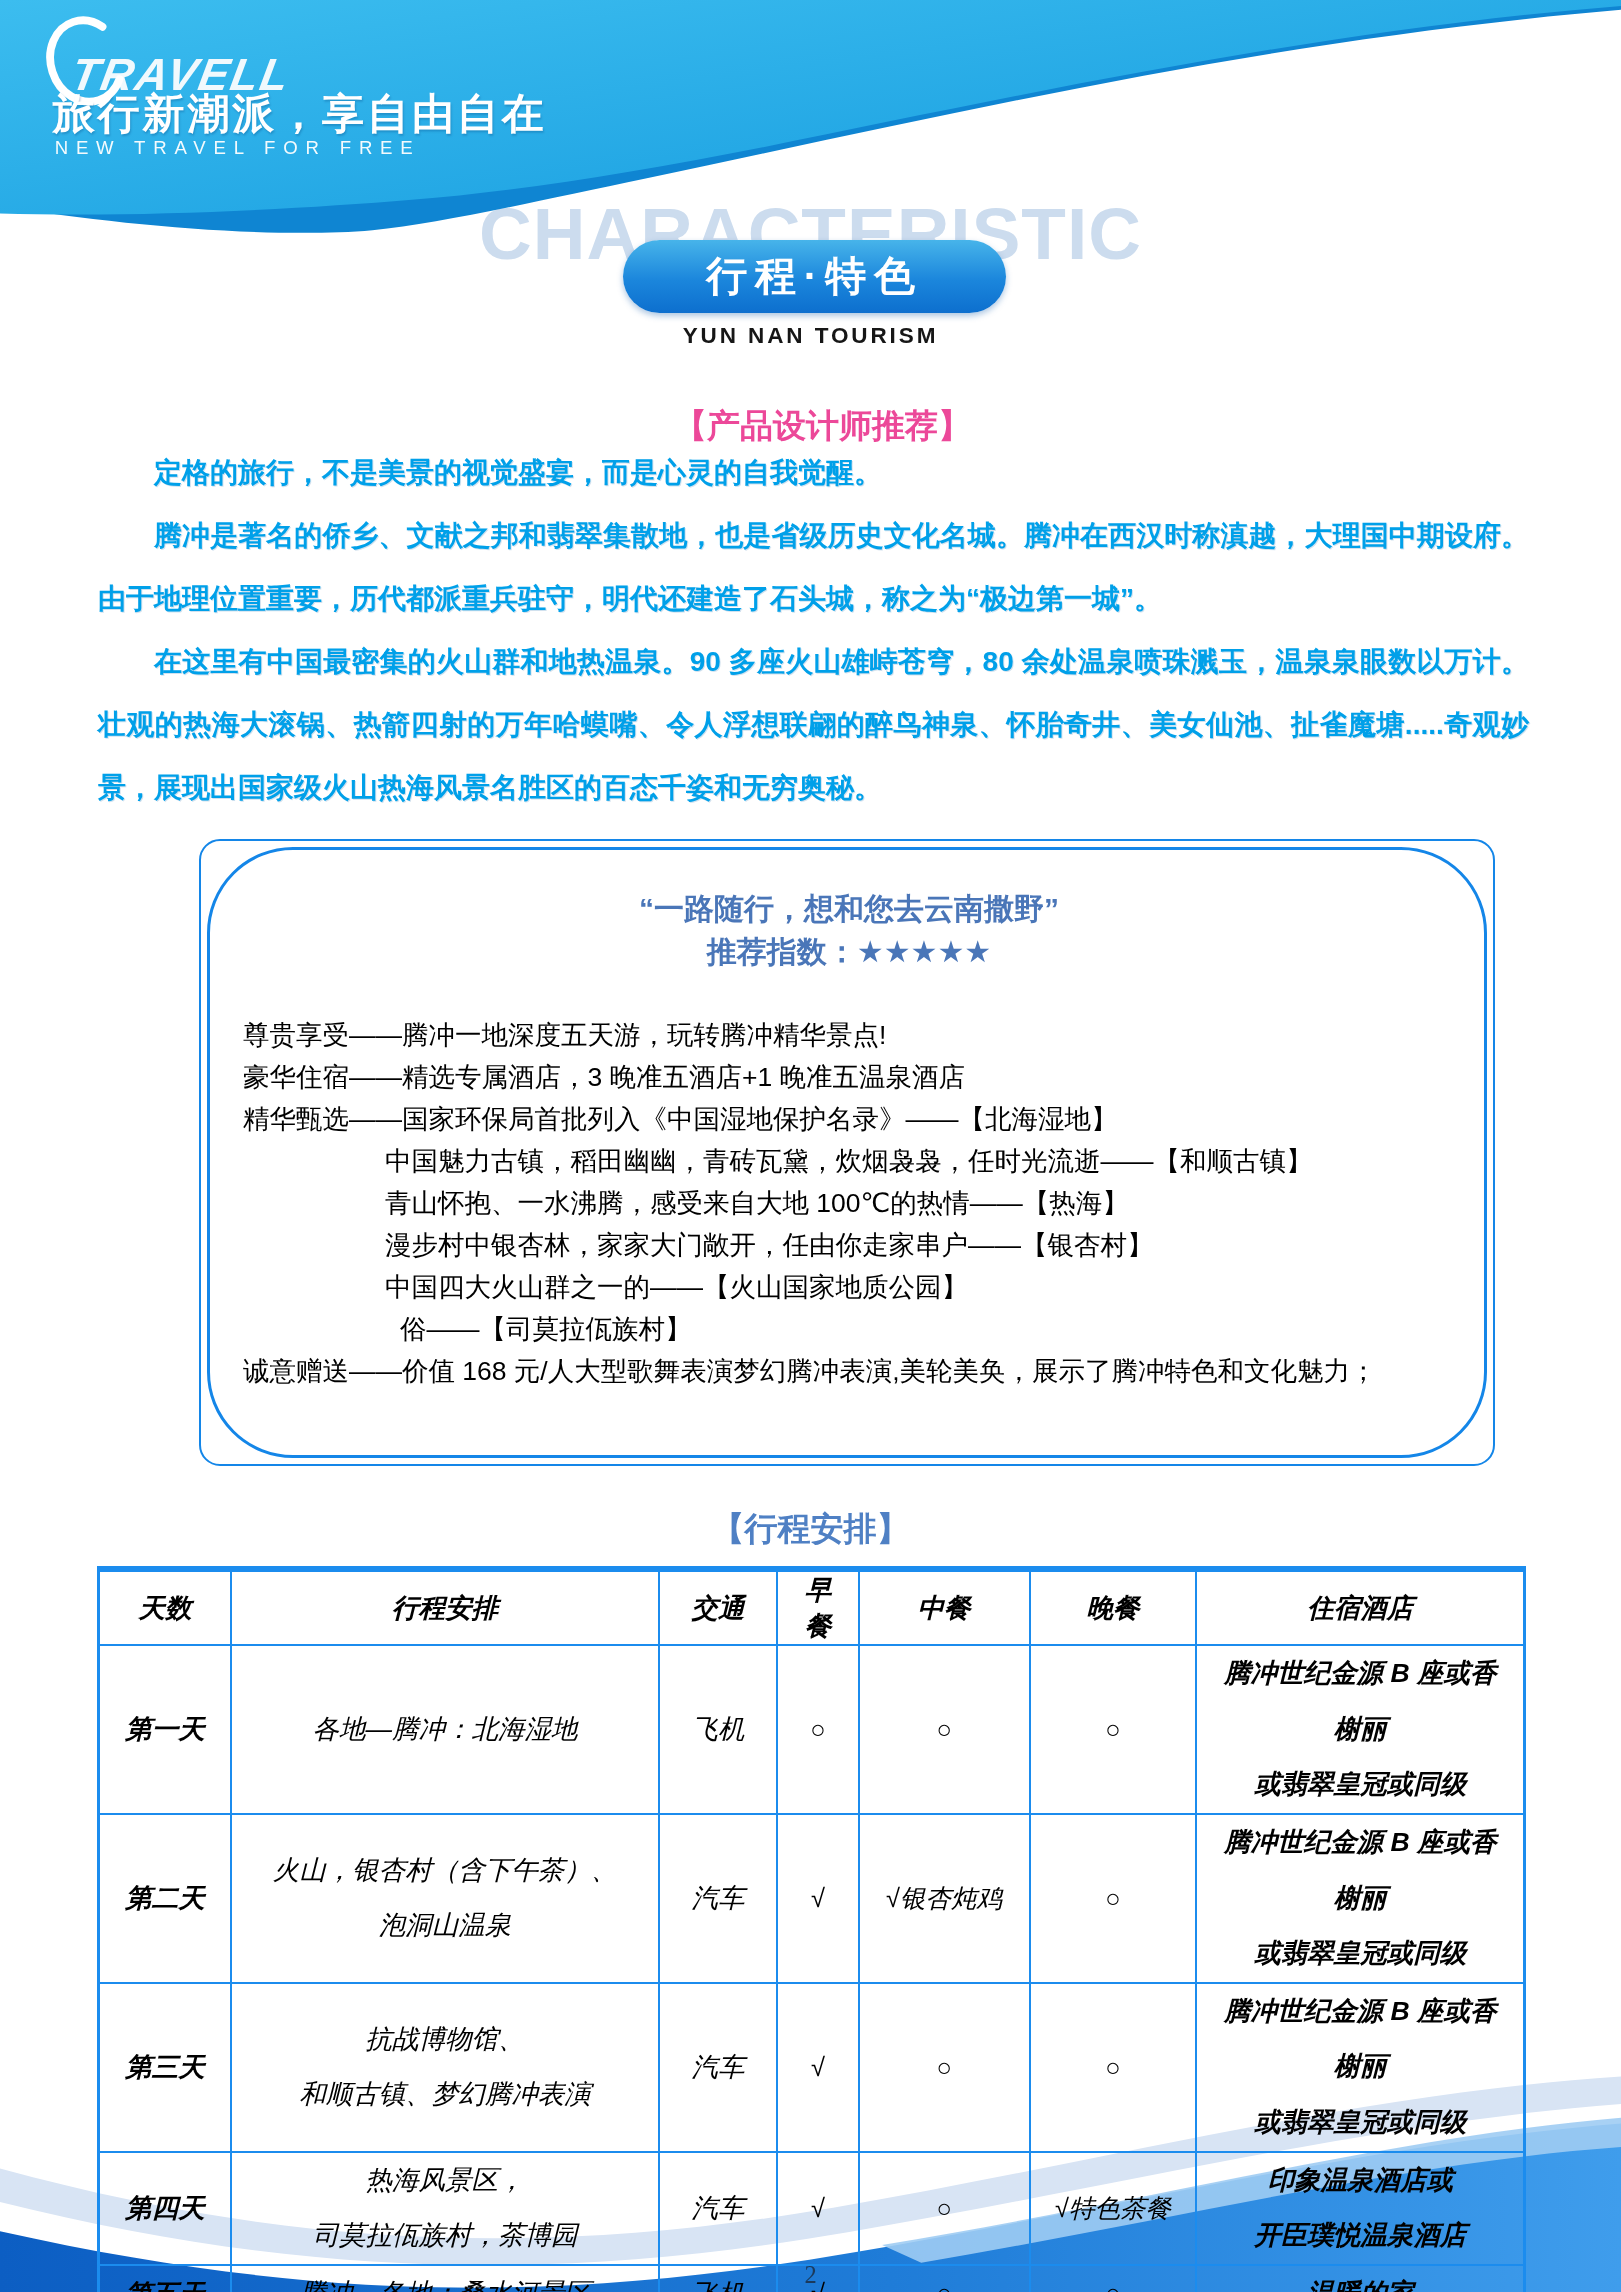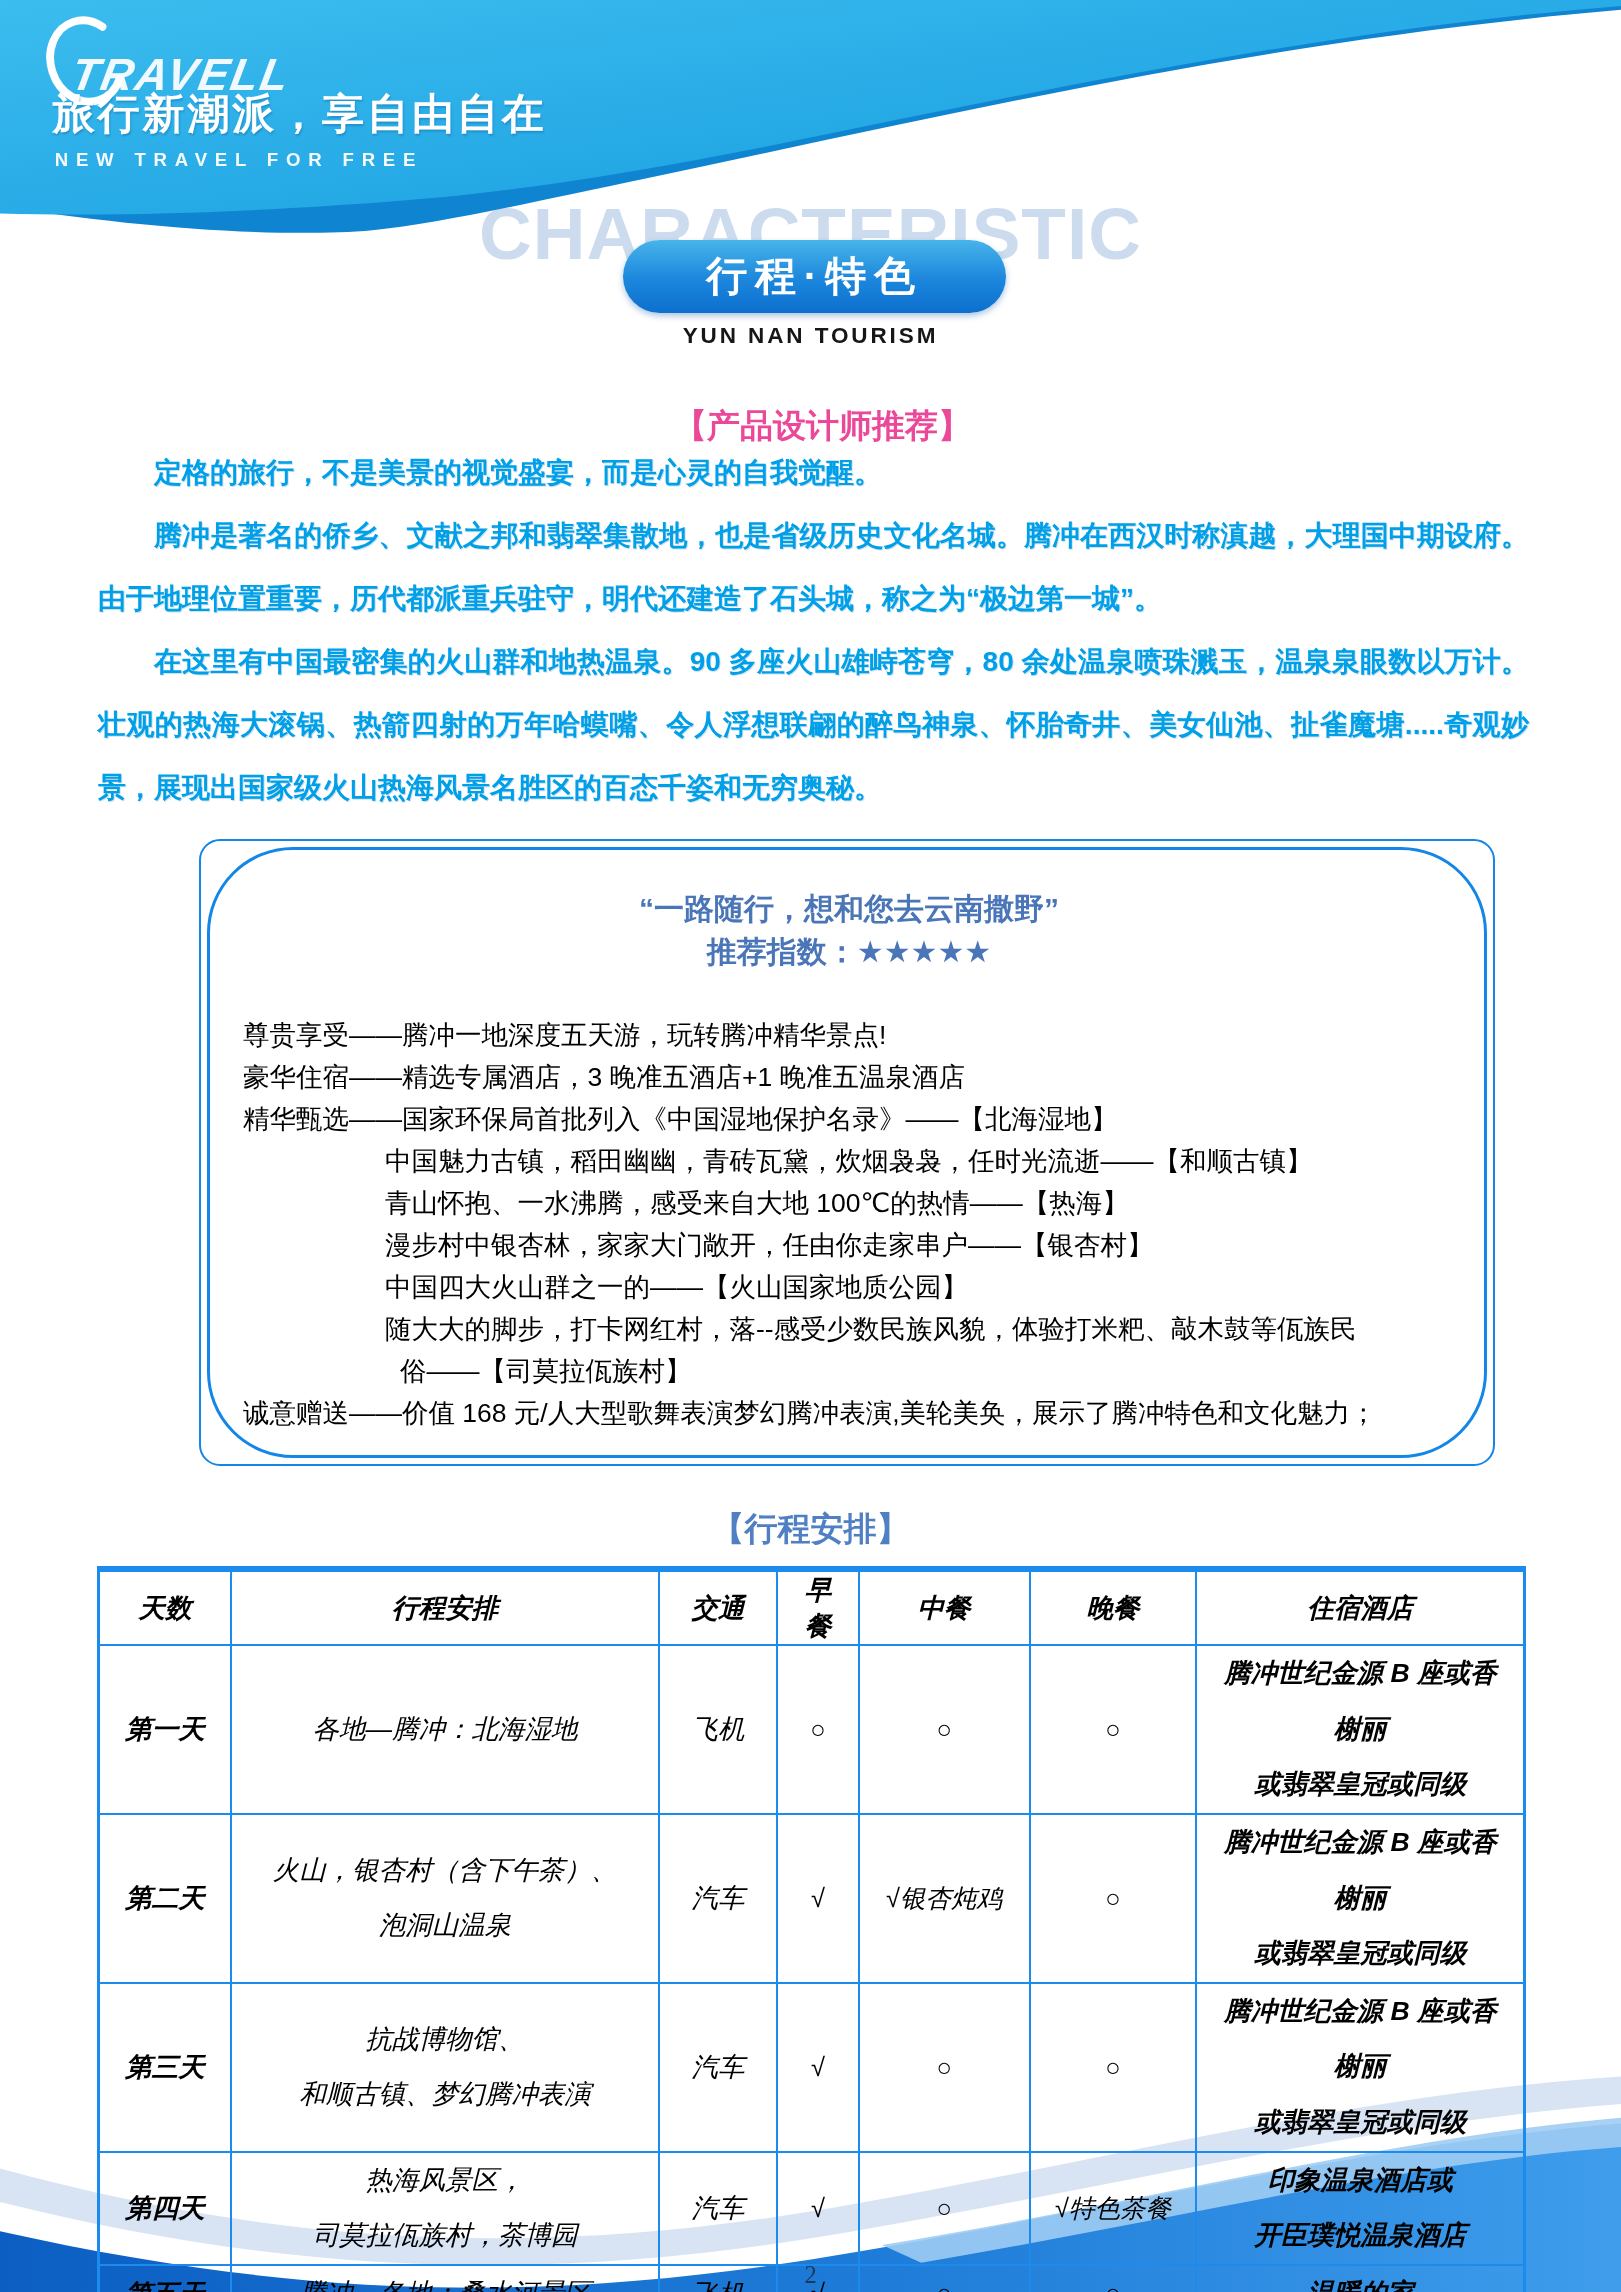--- a/index.html
+++ b/index.html
@@ -8,21 +8,21 @@
   .abs{position:absolute;}
 
   
   #header-svg{position:absolute;top:0;left:0;z-index:2;}
   .logo-wrap{position:absolute;top:9.8px;left:39px;z-index:3;color:#fff;}
   .logo-arc{position:absolute;top:3.9px;left:0;}
   .logo-en{position:absolute;top:39px;left:33px;font-size:45px;font-weight:700;font-style:italic;
            transform:skewX(-10deg);letter-spacing:2px;opacity:.93;}
   .logo-cn{position:absolute;top:76px;left:13.7px;font-size:42px;font-weight:900;letter-spacing:2.9px;
            white-space:nowrap;text-shadow:1px 2px 2px rgba(0,60,120,.25);}
-  .logo-sub{position:absolute;top:139px;left:15.7px;font-size:18.6px;font-weight:700;letter-spacing:7.8px;
+  .logo-sub{position:absolute;top:127px;left:15.7px;font-size:18.6px;font-weight:400;letter-spacing:7.8px;
             white-space:nowrap;opacity:.95;text-align:center;}
 
   
   .watermark{top:192px;left:0;width:100%;text-align:center;z-index:1;
              font-size:73px;font-weight:800;color:#ccdcee;letter-spacing:1px;}
   .badge{top:240px;left:623px;width:383px;height:73px;z-index:4;border-radius:39px;
          background:linear-gradient(180deg,#47b4ea 0%,#1b86dc 55%,#0d6fce 100%);
          box-shadow:0 2.9px 5.9px rgba(13,90,170,.35);
          color:#fff;font-size:41px;font-weight:800;letter-spacing:7.8px;
          display:flex;align-items:center;justify-content:center;}
@@ -117,21 +117,20 @@
     <p class="box-quote">“一路随行，想和您去云南撒野”</p>
     <p class="box-rating">推荐指数：★★★★★</p>
     <div class="hl-list">
         <div class="hl-item indent-0">尊贵享受——腾冲一地深度五天游，玩转腾冲精华景点!</div>
         <div class="hl-item indent-0">豪华住宿——精选专属酒店，3 晚准五酒店+1 晚准五温泉酒店</div>
         <div class="hl-item indent-0">精华甄选——国家环保局首批列入《中国湿地保护名录》——【北海湿地】</div>
         <div class="hl-item indent-1">中国魅力古镇，稻田幽幽，青砖瓦黛，炊烟袅袅，任时光流逝——【和顺古镇】</div>
         <div class="hl-item indent-1">青山怀抱、一水沸腾，感受来自大地 100℃的热情——【热海】</div>
         <div class="hl-item indent-1">漫步村中银杏林，家家大门敞开，任由你走家串户——【银杏村】</div>
         <div class="hl-item indent-1">中国四大火山群之一的——【火山国家地质公园】</div>
-        <div class="hl-item indent-1">随大大的脚步，打卡网红村，落--感受少数民族风貌，体验打米粑、敲木鼓等佤族民</div>
         <div class="hl-item indent-2">俗——【司莫拉佤族村】</div>
         <div class="hl-item indent-0">诚意赠送——价值 168 元/人大型歌舞表演梦幻腾冲表演,美轮美奂，展示了腾冲特色和文化魅力；</div>
       </div>
   </div>
 </div>
 
 <div class="abs sec-heading h-itinerary">【行程安排】</div>
 
 <div class="abs tbl-wrap">
   <table>

